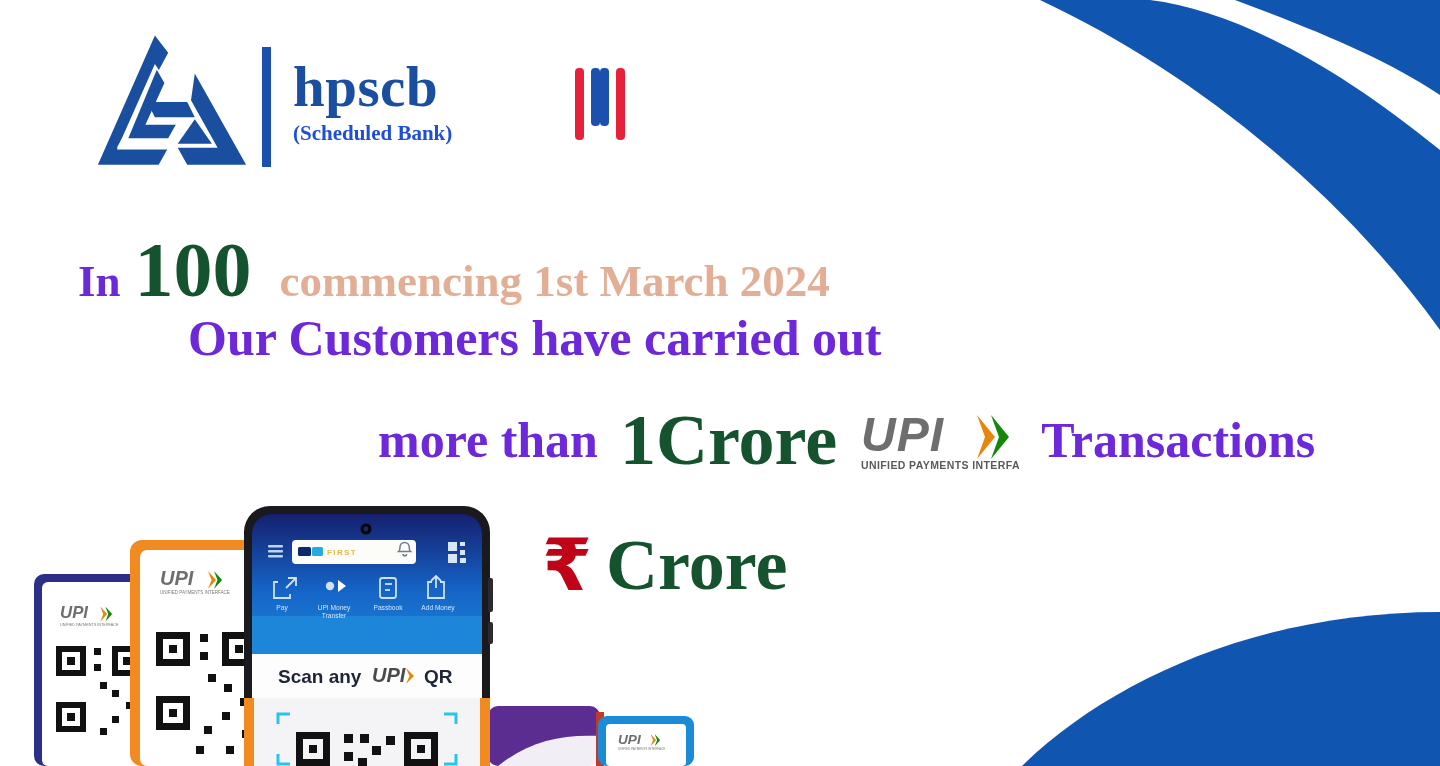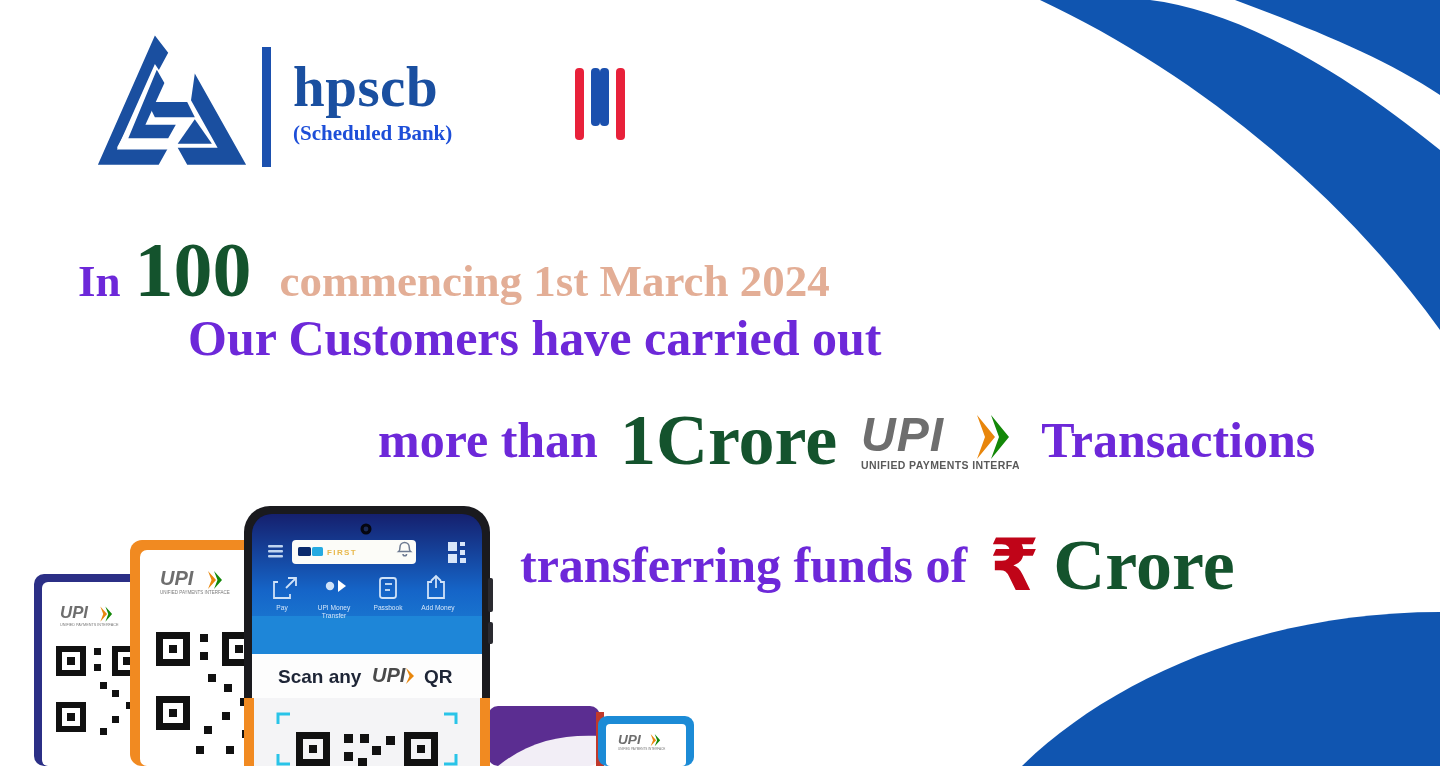--- a/index.html
+++ b/index.html
@@ -161,21 +161,20 @@
         <path d="M132 8 L150 30 L132 52 L140 30 Z" fill="#138808"></path>
       </g>
       <text x="2" y="62" font-size="10.5" fill="#5A5A5A" font-family="Liberation Sans, sans-serif" letter-spacing="0.4">UNIFIED PAYMENTS INTERFACE</text>
     </svg>
 
     <span class="gap-m"></span>
     <span class="sz-lg t-blue">Transactions</span>
   </div>
 
   <div class="line" id="line4">
-    <span class="sz-lg t-blue">transferring funds of</span>
     <span class="gap-m"></span>
     <span class="rupee">₹</span>
     <span class="gap-s"></span>
     <span class="sz-xl t-red">Crore</span>
   </div>
 </div>
 
 <svg id="artwork" viewBox="0 0 760 260">
 
   <g>

